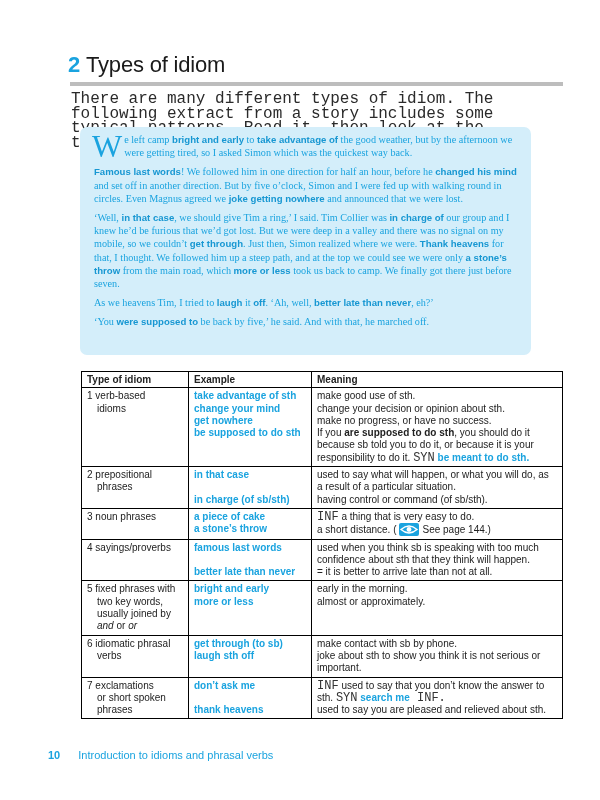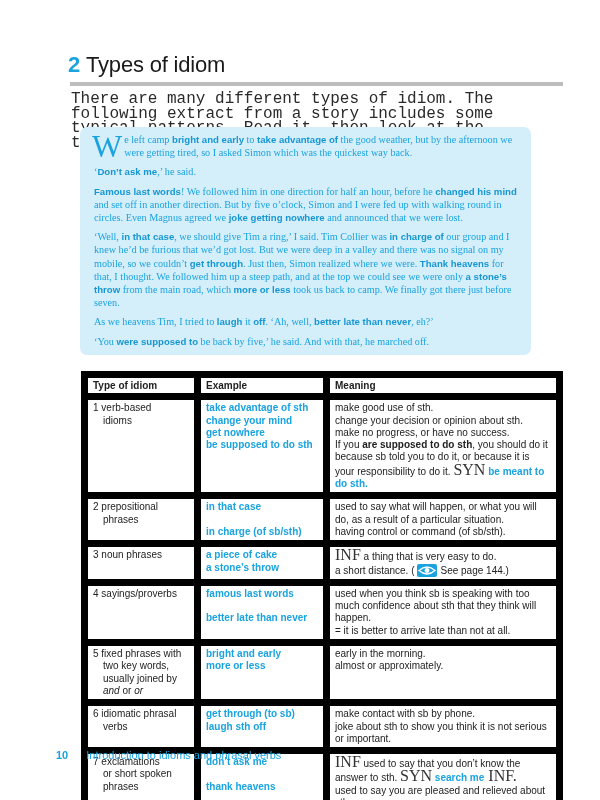--- a/index.html
+++ b/index.html
@@ -11,50 +11,49 @@
   .rule { position:absolute; left:62px; top:82px; width:493px; height:4px; background:#bdbdbd; }
 
   .intro { position:absolute; left:63px; top:92px; width:440px; font-family:Liberation Mono, monospace; font-size:16px; line-height:14.5px; color:#2a2a2a; }
 
   .story { position:absolute; left:72px; top:127px; width:451px; height:228px; background:#d4eefa; border-radius:7px; padding:6px 9px 0 14px; box-sizing:border-box; font-family:"Liberation Serif", serif; font-size:10.2px; line-height:13.2px; color:#1aa3df; }
   .story p { margin:0 0 6px 0; }
   .story b { font-family:"Liberation Sans", sans-serif; font-weight:bold; font-size:9.6px; color:#1797d2; }
   .dropcap { float:left; font-family:"Liberation Serif", serif; font-size:32px; line-height:26px; margin:0 2px -2px -2px; color:#1aa3df; }
 
   table.idioms { position:absolute; left:73px; top:371px; width:482px; border-collapse:collapse; font-family:"Liberation Sans", sans-serif; font-size:10px; line-height:12.3px; color:#222; }
-  table.idioms th, table.idioms td { border:7px solid #000000; vertical-align:top; text-align:left; padding:2px 5px 2px 5px; }
+  table.idioms th, table.idioms td { border:1px solid #000000; vertical-align:top; text-align:left; padding:2px 5px 2px 5px; }
   table.idioms th { font-weight:bold; padding-top:2px; padding-bottom:1px; }
   .c1 { width:96px; } .c2 { width:112px; }
   .type .indent { display:block; padding-left:10px; }
   .ex { color:#1aa3df; font-weight:bold; display:block; white-space:nowrap; }
   .ex .paren { font-weight:bold; color:#1aa3df;text-align:center; }
   .m { display:block; }
   .gap { display:block; height:12.3px; }
-  .sc { font-family:Liberation Serif, serif; font-variant:small-caps; font-size:16px; color:#333; }
+  .sc { font-family:Liberation Mono, monospace; font-variant:small-caps; font-size:12px; color:#333; }
   .blue { color:#1aa3df; font-weight:bold; }
   .strong { font-weight:bold; }
   .eye { display:inline-block; vertical-align:-3px; width:20px; height:13px; background:#1aa3df; border-radius:2px; margin:0 3px; }
 
   .footer { position:absolute; left:40px; top:745px; font-family:"Liberation Sans", sans-serif; color:#1aa3df; white-space:nowrap; }
-  .footer .pg { font-weight:bold; font-size:11px; margin-right:18px;margin-left:8px; }
+  .footer .pg { font-weight:bold; font-size:11px; margin-right:18px; }
   .footer .sec { font-size:11px; }
 </style>
 </head>
 <body>
 
 <div class="page">
 
   <div class="title"><span class="num">2</span><span>Types of idiom</span></div>
   <div class="rule"></div>
 
   <div class="intro">There are many different types of idiom. The following extract from a story includes some typical patterns. Read it, then look at the table below.</div>
 
   <div class="story" id="story">
       <p><span class="dropcap">W</span><span>e left camp </span><b>bright and early</b><span> to </span><b>take advantage of</b><span> the good weather, but by the afternoon we were getting tired, so I asked Simon which was the quickest way back.</span></p>
-      <p><span>‘</span><b>Don’t ask me</b><span>,’ he said.</span></p>
       <p><b>Famous last words</b><span>! We followed him in one direction for half an hour, before he </span><b>changed his mind</b><span> and set off in another direction. But by five o’clock, Simon and I were fed up with walking round in circles. Even Magnus agreed we </span><b>joke getting nowhere</b><span> and announced that we were lost.</span></p>
       <p><span>‘Well, </span><b>in that case</b><span>, we should give Tim a ring,’ I said. Tim Collier was </span><b>in charge of</b><span> our group and I knew he’d be furious that we’d got lost. But we were deep in a valley and there was no signal on my mobile, so we couldn’t </span><b>get through</b><span>. Just then, Simon realized where we were. </span><b>Thank heavens</b><span> for that, I thought. We followed him up a steep path, and at the top we could see we were only </span><b>a stone’s throw</b><span> from the main road, which </span><b>more or less</b><span> took us back to camp. We finally got there just before seven.</span></p>
       <p><span>As we heavens Tim, I tried to </span><b>laugh</b><span> it </span><b>off</b><span>. ‘Ah, well, </span><b>better late than never</b><span>, eh?’</span></p>
       <p><span>‘You </span><b>were supposed to</b><span> be back by five,’ he said. And with that, he marched off.</span></p>
     </div>
 
   <table class="idioms">
     <thead>
       <tr>
         <th class="c1">Type of idiom</th>

